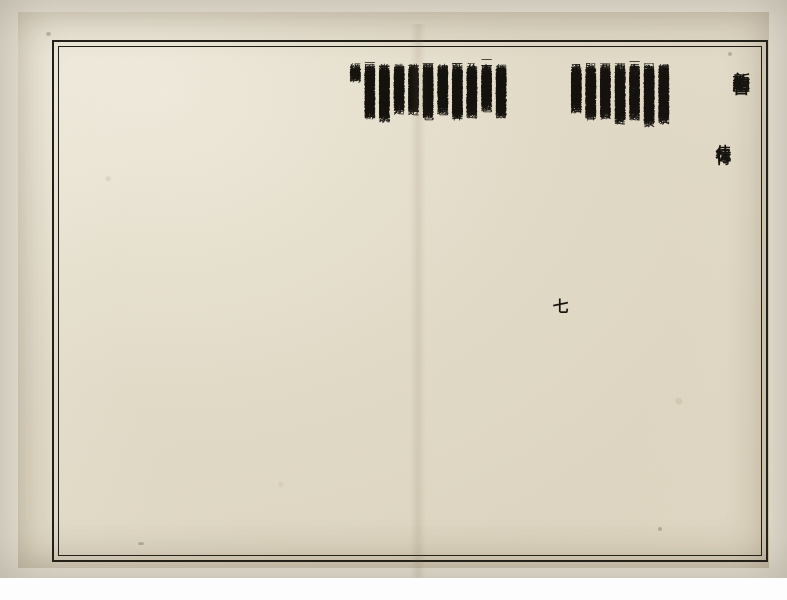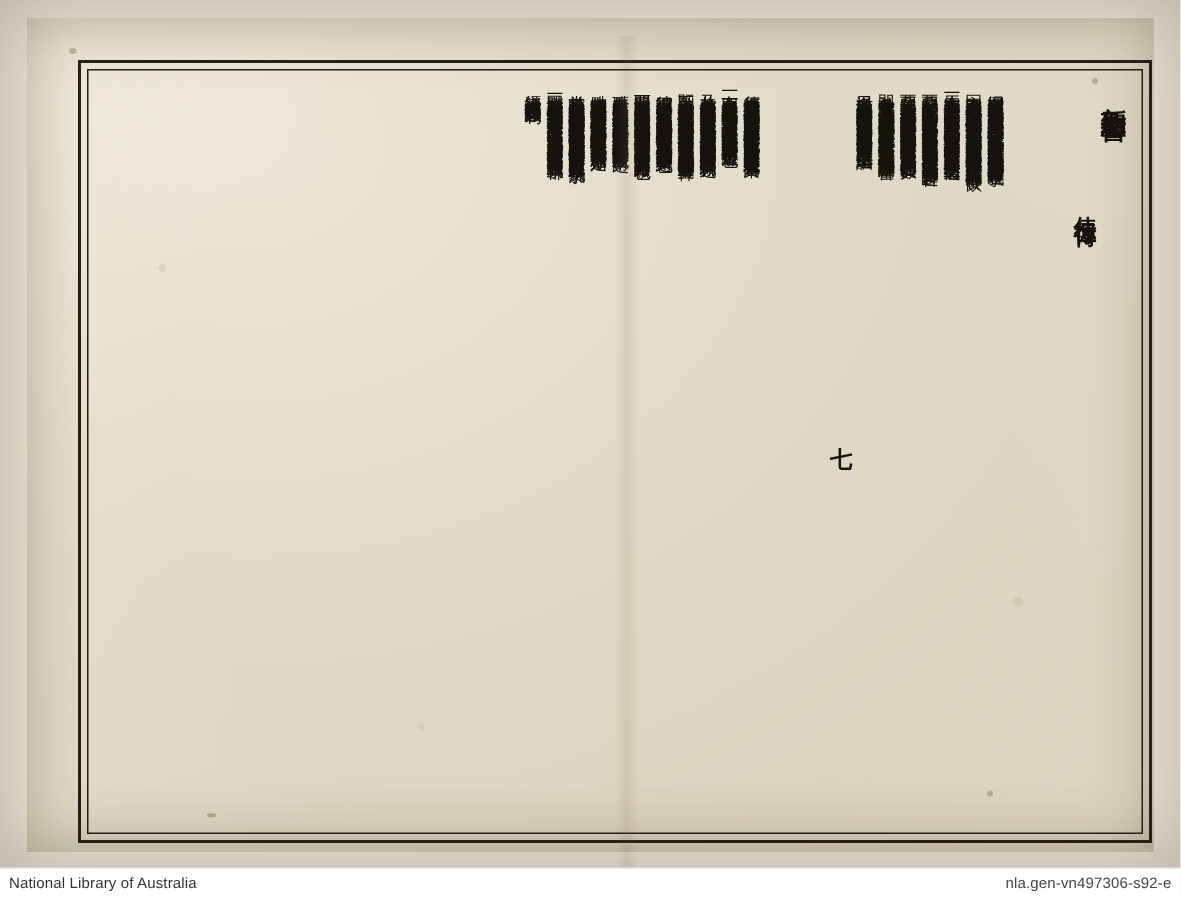--- a/index.html
+++ b/index.html
@@ -224,18 +224,14 @@
         <div class="col wide">遂經行諸城宣傳福音直至該撒利亞</div>
 
       </div>
 
       <div id="fold"></div>
     </div>
 
     <div id="vignette"></div>
   </div>
 
-  <div id="footer">
-    <div class="left">National Library of Australia</div>
-    <div class="right">nla.gen-vn497306-s92-e</div>
-  </div>
 
 </div>
 
 </body></html>

